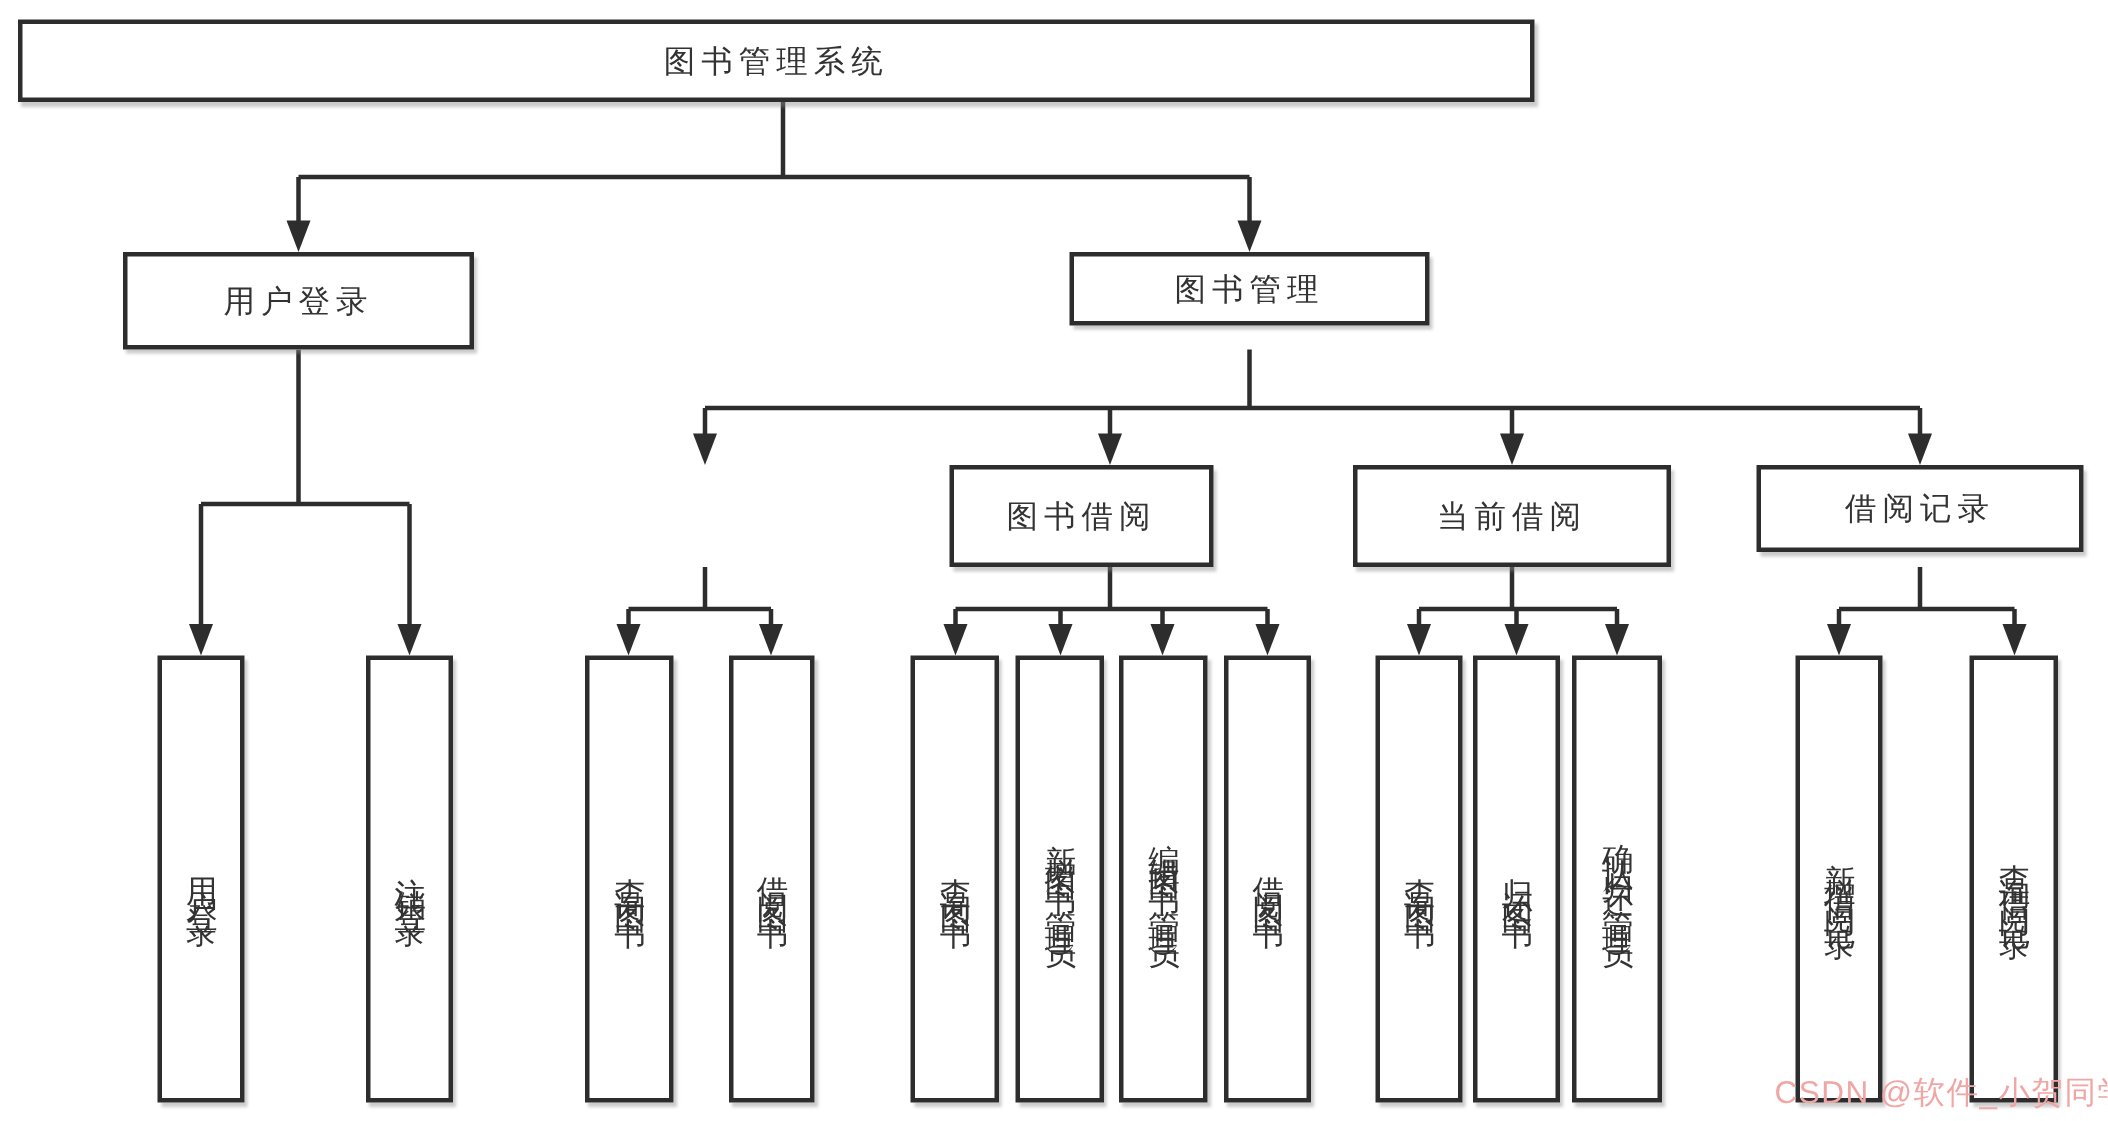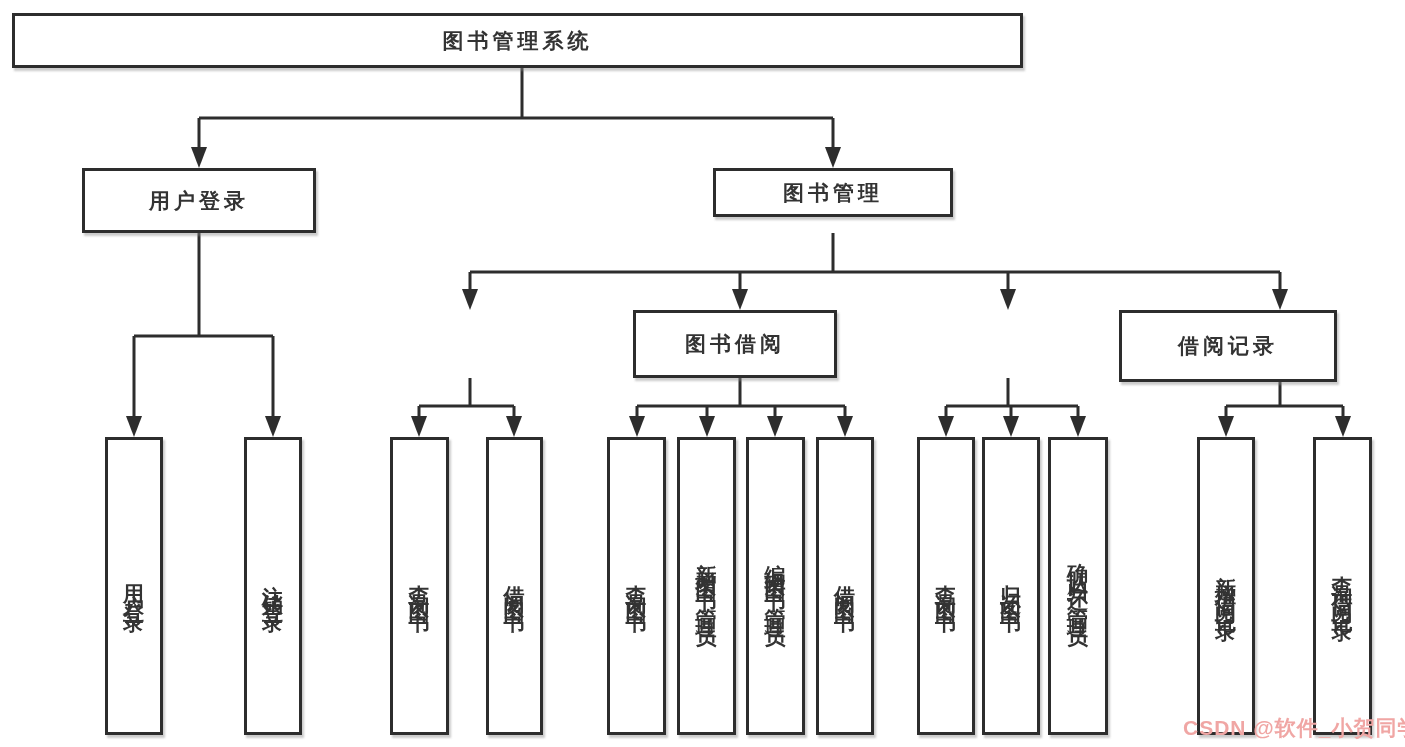--- a/index.html
+++ b/index.html
@@ -12,21 +12,20 @@
   body{
     font-family:"Liberation Sans","DejaVu Sans",sans-serif;
     background:#fff;
   }
   .canvas{
     position:relative;
     width:1405px;
     height:747px;
     background:var(--background);
     overflow:hidden;
-    font-weight:bold;
   }
   .connectors{
     position:absolute;
     left:0;top:0;
     width:1405px;height:747px;
   }
   .connectors path{
     stroke:var(--line);
     stroke-width:3;
     fill:none;
@@ -138,24 +137,27 @@
     <span class="lbl">图书管理系统</span>
   </div>
 
   <div class="box" style="left:82px;top:168px;width:234px;height:65px">
     <span class="lbl">用户登录</span>
   </div>
   <div class="box" style="left:713px;top:168px;width:240px;height:49px">
     <span class="lbl">图书管理</span>
   </div>
 
-  <div class="box" style="left:633px;top:310px;width:204px;height:68px">
+  <div class="box" style="left:633px;top:310px;width:176px;height:68px">
     <span class="lbl">图书借阅</span>
   </div>
-  <div class="box" style="left:1119px;top:310px;width:218px;height:72px">
+  <div class="box" style="left:902px;top:310px;width:212px;height:68px">
+    <span class="lbl">当前借阅</span>
+  </div>
+  <div class="box" style="left:1171px;top:310px;width:218px;height:58px">
     <span class="lbl">借阅记录</span>
   </div>
 
   <div class="box leaf" style="left:105px;top:437px;width:58px;height:298px">
     <span class="lbl">用户登录</span>
   </div>
   <div class="box leaf" style="left:244px;top:437px;width:58px;height:298px">
     <span class="lbl">注销登录</span>
   </div>
 

